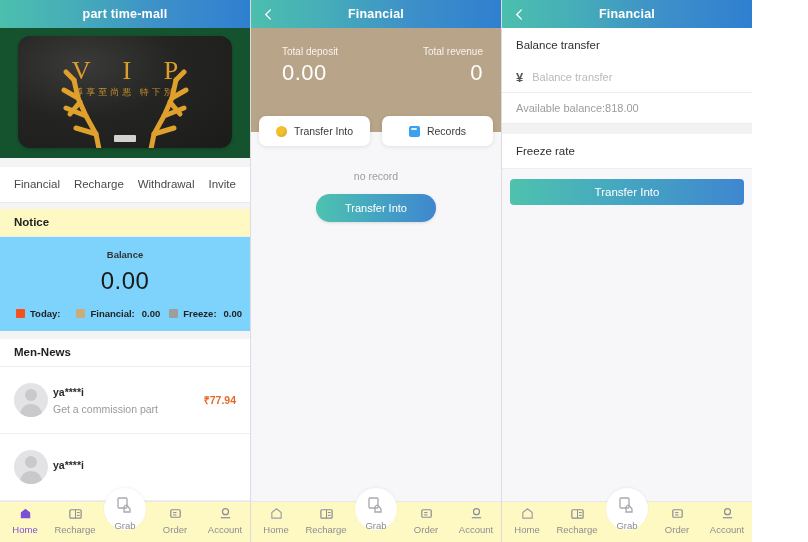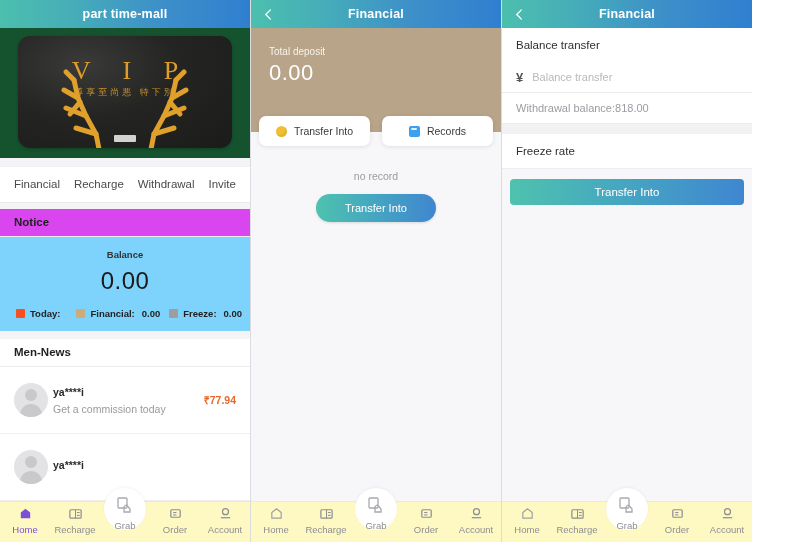--- a/index.html
+++ b/index.html
@@ -136,21 +136,21 @@
     justify-content: space-between;
     border-top: 1px solid #f0f0f2;
     border-bottom: 1px solid #e9e9ec;
     margin-top: 8px;
   }
   .p1-tab {
     font-size: 11.5px;
     color: #4a4a4a;
   }
   .section-head {
-    background: #d946ef;
+    background: #fef9c3;
     height: 30px;
     display: flex;
     align-items: center;
     padding: 0 14px;
     font-size: 11.5px;
     font-weight: bold;
     color: #1f1f1f;
     border-bottom: 1px solid #ededf0;
     margin-top: 6px;
   }
@@ -230,21 +230,21 @@
   }
   .news-text { flex: 1 1 auto; padding-left: 5px; min-width: 0;}
   .news-name { font-size: 10.5px; color:#2a2a2a; font-weight:bold; margin-bottom:5px; }
   .news-desc { font-size: 10.5px; color:#9a9a9f; }
   .news-amt { font-size: 10.5px; color:#e8682b; font-weight:bold; white-space:nowrap; }
 
   
   .p2-head {
     background: #b7a храни;
     background: #b8a488;
-    padding: 12px 14px 0 14px;
+    padding: 12px 14px 0 27px;
     position: relative;
     height: 104px;
     box-sizing: border-box;
   }
   .p2-stats {
     display:flex;
     justify-content: space-between;
     align-items: flex-start;
     padding: 6px 4px 0 4px;
   }
@@ -476,21 +476,21 @@
         </div>
       </div>
 
       <div class="p1-news-head">Men-News</div>
 
       <div class="news-list">
         <div class="news-item">
           <div class="avatar"></div>
           <div class="news-text">
             <div class="news-name">ya****i</div>
-            <div class="news-desc">Get a commission today</div>
+            <div class="news-desc">Get a commission part</div>
           </div>
           <div class="news-amt">₹77.94</div>
         </div>
         <div class="news-item">
           <div class="avatar"></div>
           <div class="news-text">
             <div class="news-name">ya****i</div>
             <div class="news-desc"></div>
           </div>
           <div class="news-amt"></div>
@@ -559,20 +559,24 @@
       </span>
       <span class="topbar-title plain">Financial</span>
     </div>
 
     <div class="p2-head">
       <div class="p2-stats">
         <div class="p2-stat">
           <div class="p2-stat-label">Total deposit</div>
           <div class="p2-stat-value">0.00</div>
         </div>
+        <div class="p2-stat right">
+          <div class="p2-stat-label">Total revenue</div>
+          <div class="p2-stat-value">0</div>
+        </div>
       </div>
       <div class="p2-tabs">
         <div class="p2-tab">
           <i class="tab-ico coin"></i>
           <span>Transfer Into</span>
         </div>
         <div class="p2-tab">
           <i class="tab-ico records"></i>
           <span>Records</span>
         </div>
@@ -645,21 +649,21 @@
       </span>
       <span class="topbar-title plain">Financial</span>
     </div>
 
     <div class="p3-body">
       <div class="p3-row label-row">Balance transfer</div>
       <div class="p3-input-row">
         <span class="yen">¥</span>
         <input class="p3-input" type="text" placeholder="Balance transfer" style="">
       </div>
-      <div class="p3-avail">Withdrawal balance:818.00</div>
+      <div class="p3-avail">Available balance:818.00</div>
       <div class="p3-gap"></div>
       <div class="p3-deposit">
         <span>Freeze rate</span>
       </div>
       <div class="btn-wide">Transfer Into</div>
     </div>
 
     <div class="tabbar">
       <div class="tabitem">
         <span class="tabicon">

